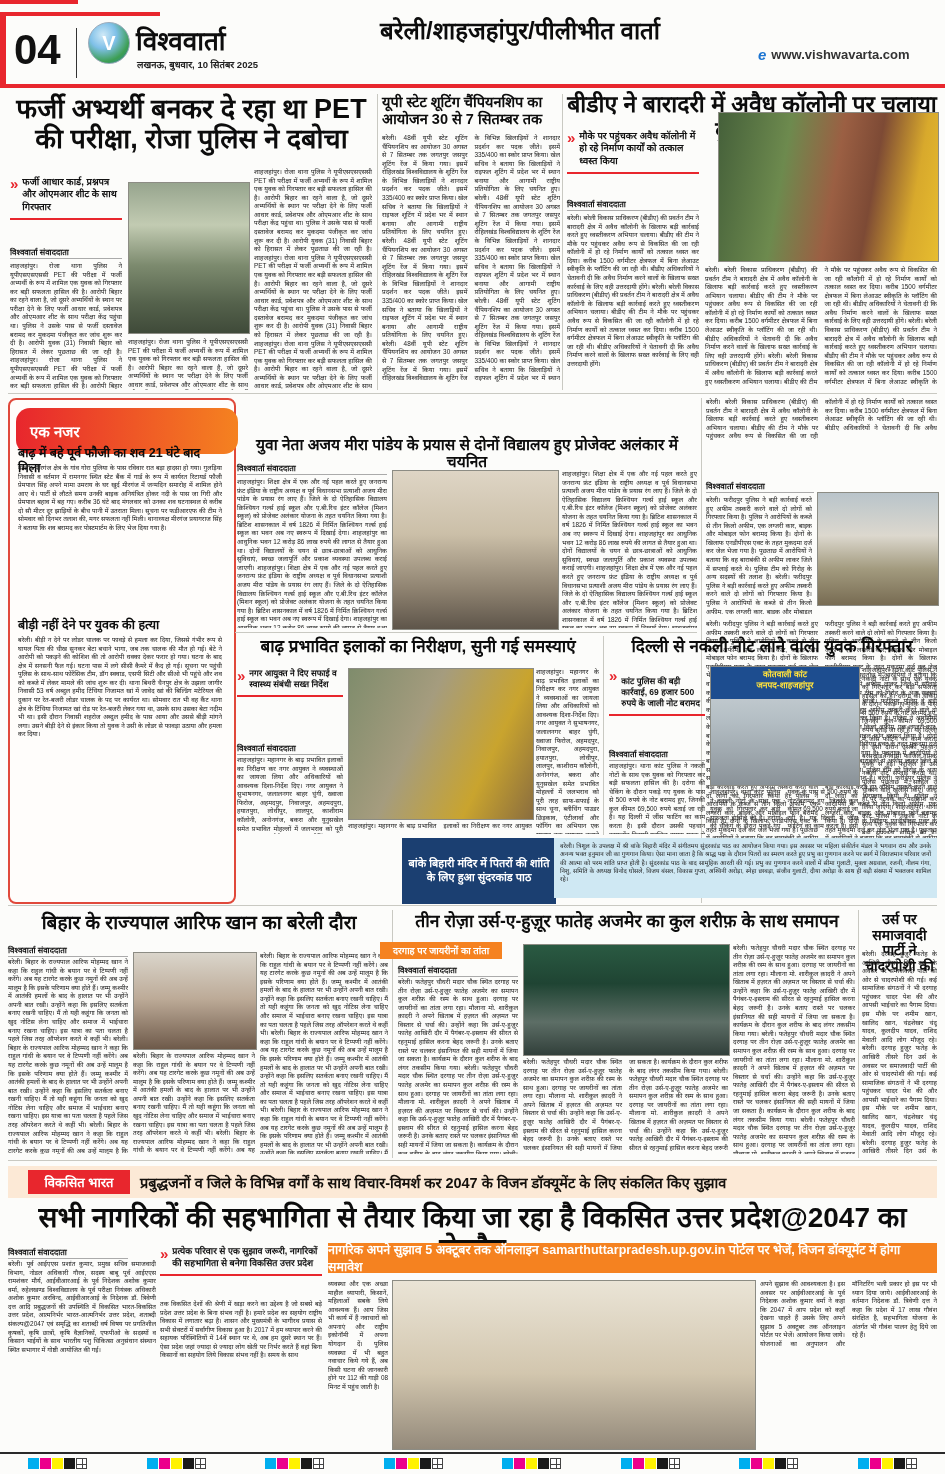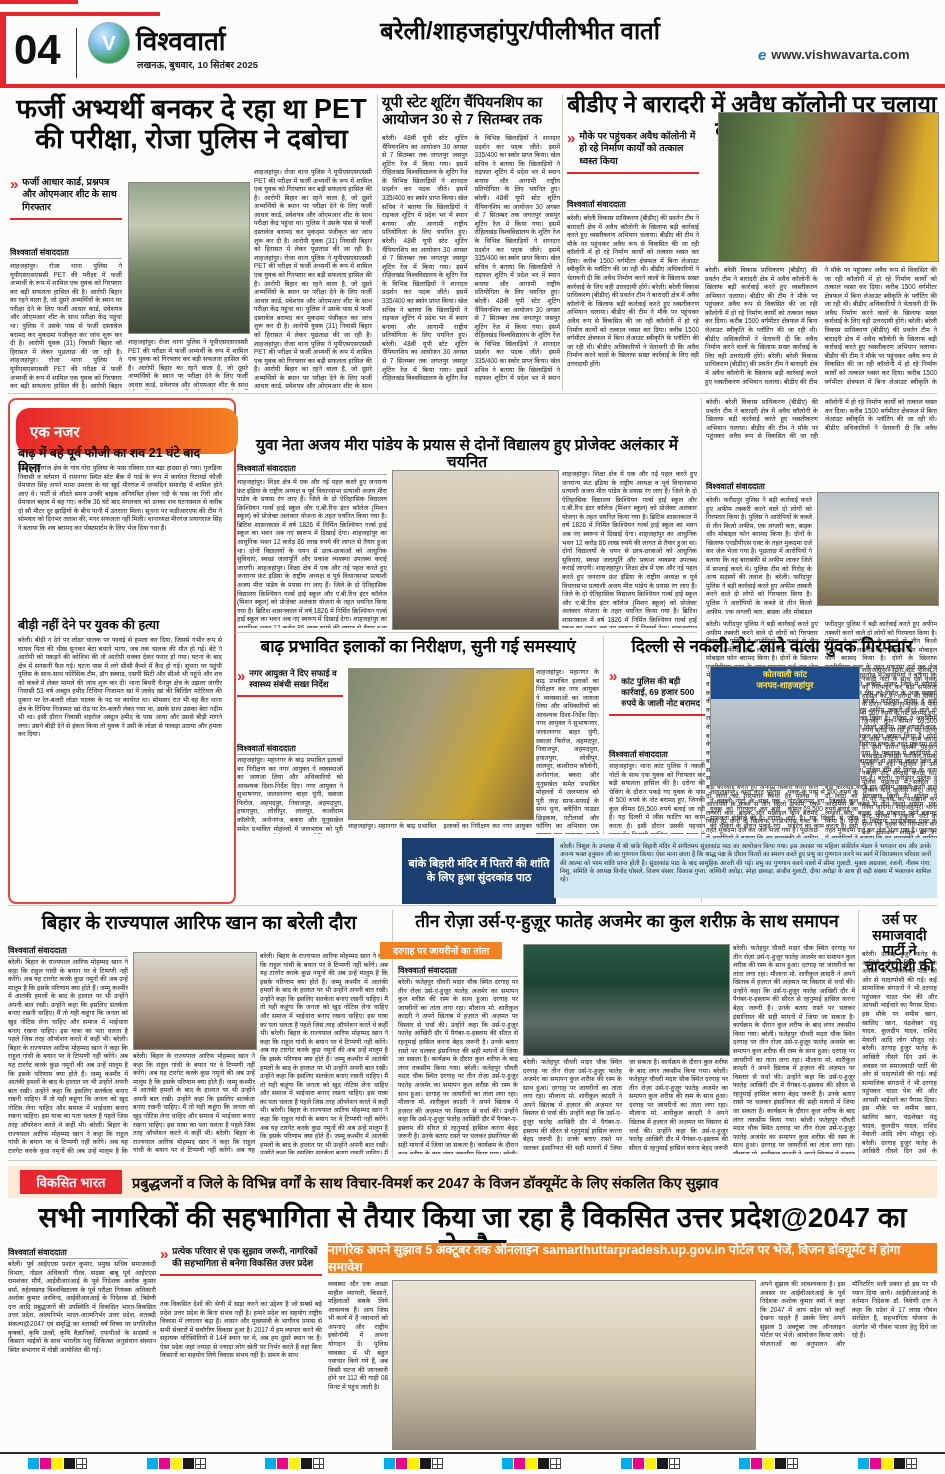--- a/index.html
+++ b/index.html
@@ -171,21 +171,21 @@
   <div class="abs body-txt cols2" style="left:523px;top:1058px;width:205px;height:96px;">बरेली। फतेहपुर चौधरी मदार चौक स्थित दरगाह पर तीन रोज़ा उर्स-ए-हुज़ूर फातेह अजमेर का समापन कुल शरीफ़ की रस्म के साथ हुआ। दरगाह पर जायरीनों का तांता लगा रहा। मौलाना मो. शारीकुल क़ादरी ने अपने खिताब में हज़रत की अज़मत पर विस्तार से चर्चा की। उन्होंने कहा कि उर्स-ए-हुज़ूर फातेह आखिरी दौर में पैगंबर-ए-इस्लाम की सीरत से रहनुमाई हासिल करना बेहद जरूरी है। उनके बताए रास्ते पर चलकर इंसानियत की सही मायनों में जिया जा सकता है। कार्यक्रम के दौरान कुल शरीफ के बाद लंगर तकसीम किया गया। बरेली। फतेहपुर चौधरी मदार चौक स्थित दरगाह पर तीन रोज़ा उर्स-ए-हुज़ूर फातेह अजमेर का समापन कुल शरीफ़ की रस्म के साथ हुआ। दरगाह पर जायरीनों का तांता लगा रहा। मौलाना मो. शारीकुल क़ादरी ने अपने खिताब में हज़रत की अज़मत पर विस्तार से चर्चा की। उन्होंने कहा कि उर्स-ए-हुज़ूर फातेह आखिरी दौर में पैगंबर-ए-इस्लाम की सीरत से रहनुमाई हासिल करना बेहद जरूरी है। उनके बताए रास्ते पर चलकर इंसानियत की सही मायनों में जिया जा सकता है। कार्यक्रम के दौरान कुल शरीफ के बाद लंगर तकसीम किया गया। बरेली। फतेहपुर चौधरी मदार चौक स्थित दरगाह पर तीन रोज़ा उर्स-ए-हुज़ूर फातेह अजमेर का समापन कुल शरीफ़ की रस्म के साथ हुआ। दरगाह पर जायरीनों का तांता लगा रहा। मौलाना मो. शारीकुल क़ादरी ने अपने खिताब में हज़रत की अज़मत पर विस्तार से चर्चा की। उन्होंने कहा कि उर्स-ए-हुज़ूर फातेह आखिरी दौर में पैगंबर-ए-इस्लाम की सीरत से रहनुमाई हासिल करना बेहद जरूरी है। उनके बताए रास्ते पर चलकर इंसानियत की सही मायनों में जिया जा सकता है। कार्यक्रम के दौरान कुल शरीफ के बाद लंगर तकसीम किया गया।</div>
   <div class="abs body-txt" style="left:733px;top:944px;width:122px;height:210px;">बरेली। फतेहपुर चौधरी मदार चौक स्थित दरगाह पर तीन रोज़ा उर्स-ए-हुज़ूर फातेह अजमेर का समापन कुल शरीफ़ की रस्म के साथ हुआ। दरगाह पर जायरीनों का तांता लगा रहा। मौलाना मो. शारीकुल क़ादरी ने अपने खिताब में हज़रत की अज़मत पर विस्तार से चर्चा की। उन्होंने कहा कि उर्स-ए-हुज़ूर फातेह आखिरी दौर में पैगंबर-ए-इस्लाम की सीरत से रहनुमाई हासिल करना बेहद जरूरी है। उनके बताए रास्ते पर चलकर इंसानियत की सही मायनों में जिया जा सकता है। कार्यक्रम के दौरान कुल शरीफ के बाद लंगर तकसीम किया गया। बरेली। फतेहपुर चौधरी मदार चौक स्थित दरगाह पर तीन रोज़ा उर्स-ए-हुज़ूर फातेह अजमेर का समापन कुल शरीफ़ की रस्म के साथ हुआ। दरगाह पर जायरीनों का तांता लगा रहा। मौलाना मो. शारीकुल क़ादरी ने अपने खिताब में हज़रत की अज़मत पर विस्तार से चर्चा की। उन्होंने कहा कि उर्स-ए-हुज़ूर फातेह आखिरी दौर में पैगंबर-ए-इस्लाम की सीरत से रहनुमाई हासिल करना बेहद जरूरी है। उनके बताए रास्ते पर चलकर इंसानियत की सही मायनों में जिया जा सकता है। कार्यक्रम के दौरान कुल शरीफ के बाद लंगर तकसीम किया गया। बरेली। फतेहपुर चौधरी मदार चौक स्थित दरगाह पर तीन रोज़ा उर्स-ए-हुज़ूर फातेह अजमेर का समापन कुल शरीफ़ की रस्म के साथ हुआ। दरगाह पर जायरीनों का तांता लगा रहा। मौलाना मो. शारीकुल क़ादरी ने अपने खिताब में हज़रत की अज़मत पर विस्तार से चर्चा की। उन्होंने कहा कि उर्स-ए-हुज़ूर फातेह आखिरी दौर में पैगंबर-ए-इस्लाम की सीरत से रहनुमाई हासिल करना बेहद जरूरी है। उनके बताए रास्ते पर चलकर इंसानियत की सही मायनों में जिया जा सकता है। कार्यक्रम के दौरान कुल शरीफ के बाद लंगर तकसीम किया गया।</div>
 
   <div class="abs vline" style="left:858px;top:910px;height:248px;"></div>
   <div class="abs hl" style="left:862px;top:912px;width:75px;font-size:14px;">उर्स पर समाजवादी पार्टी ने चादरपोशी की</div>
   <div class="abs body-txt" style="left:862px;top:950px;width:75px;height:204px;">बरेली। दरगाह हुज़ूर फतेह के आखिरी तीसरे दिन उर्स के अवसर पर समाजवादी पार्टी की ओर से चादरपोशी की गई। कई सामाजिक संगठनों ने भी दरगाह पहुंचकर चादर पेश की और आपसी भाईचारे का पैगाम दिया। इस मौके पर शमीम खान, खालिद खान, चंद्रशेखर चंदू यादव, कुलदीप यादव, राशिद मेवाती आदि लोग मौजूद रहे। बरेली। दरगाह हुज़ूर फतेह के आखिरी तीसरे दिन उर्स के अवसर पर समाजवादी पार्टी की ओर से चादरपोशी की गई। कई सामाजिक संगठनों ने भी दरगाह पहुंचकर चादर पेश की और आपसी भाईचारे का पैगाम दिया। इस मौके पर शमीम खान, खालिद खान, चंद्रशेखर चंदू यादव, कुलदीप यादव, राशिद मेवाती आदि लोग मौजूद रहे। बरेली। दरगाह हुज़ूर फतेह के आखिरी तीसरे दिन उर्स के अवसर पर समाजवादी पार्टी की ओर से चादरपोशी की गई। कई सामाजिक संगठनों ने भी दरगाह पहुंचकर चादर पेश की और आपसी भाईचारे का पैगाम दिया। इस मौके पर शमीम खान, खालिद खान, चंद्रशेखर चंदू यादव, कुलदीप यादव, राशिद मेवाती आदि लोग मौजूद रहे।</div>
 
   <div class="abs hline" style="left:8px;top:1160px;width:929px;"></div>
 
   <div class="abs kicker-band" style="left:8px;top:1166px;width:929px;height:32px;">
-    <div class="kicker-label" style="width:102px;height:24px;margin-left:12px;">विकसित भारत</div>
+    <div class="kicker-label" style="width:102px;height:24px;margin-left:20px;">विकसित भारत</div>
     <div class="kicker-text">प्रबुद्धजनों व जिले के विभिन्न वर्गों के साथ विचार-विमर्श कर 2047 के विजन डॉक्यूमेंट के लिए संकलित किए सुझाव</div>
   </div>
   <div class="abs hl" style="left:8px;top:1202px;width:929px;font-size:28px;">सभी नागरिकों की सहभागिता से तैयार किया जा रहा है विकसित उत्तर प्रदेश@2047 का रोडमैप</div>
   <div class="abs byline" style="left:8px;top:1246px;width:120px;">विश्ववार्ता संवाददाता</div>
   <div class="abs body-txt" style="left:8px;top:1260px;width:148px;height:188px;">बरेली। पूर्व आईएएस प्रशांत कुमार, प्रमुख सचिव समाजवादी विभाग, नोडल अधिकारी गौरव, सदस्य बाबू पूर्व आईएएस रामशंकर मौर्य, आईवीआरआई के पूर्व निदेशक अशोक कुमार वर्मा, रुहेलखण्ड विश्वविद्यालय के पूर्व परीक्षा नियंत्रक अधिकारी अशोक कुमार अरविन्द, आईवीआरआई के निदेशक डॉ. त्रिवेणी दत्त आदि प्रबुद्धजनों की उपस्थिति में विकसित भारत-विकसित उत्तर प्रदेश, आत्मनिर्भर भारत-आत्मनिर्भर उत्तर प्रदेश, शताब्दी संकल्प@2047 एवं समृद्धि का शताब्दी वर्ष विषय पर प्रगतिशील कृषकों, कृषि छात्रों, कृषि वैज्ञानिकों, एफपीओ के सदस्यों व किसान भाईयों के साथ भारतीय पशु चिकित्सा अनुसंधान संस्थान स्थित सभागार में गोष्ठी आयोजित की गई।</div>
 
   <div class="abs subhead" style="left:160px;top:1246px;width:162px;">
     <span class="arr">»</span>
     <span class="stx" style="font-size:9px;">प्रत्येक परिवार से एक सुझाव जरूरी, नागरिकों की सहभागिता से बनेगा विकसित उत्तर प्रदेश</span>
   </div>

